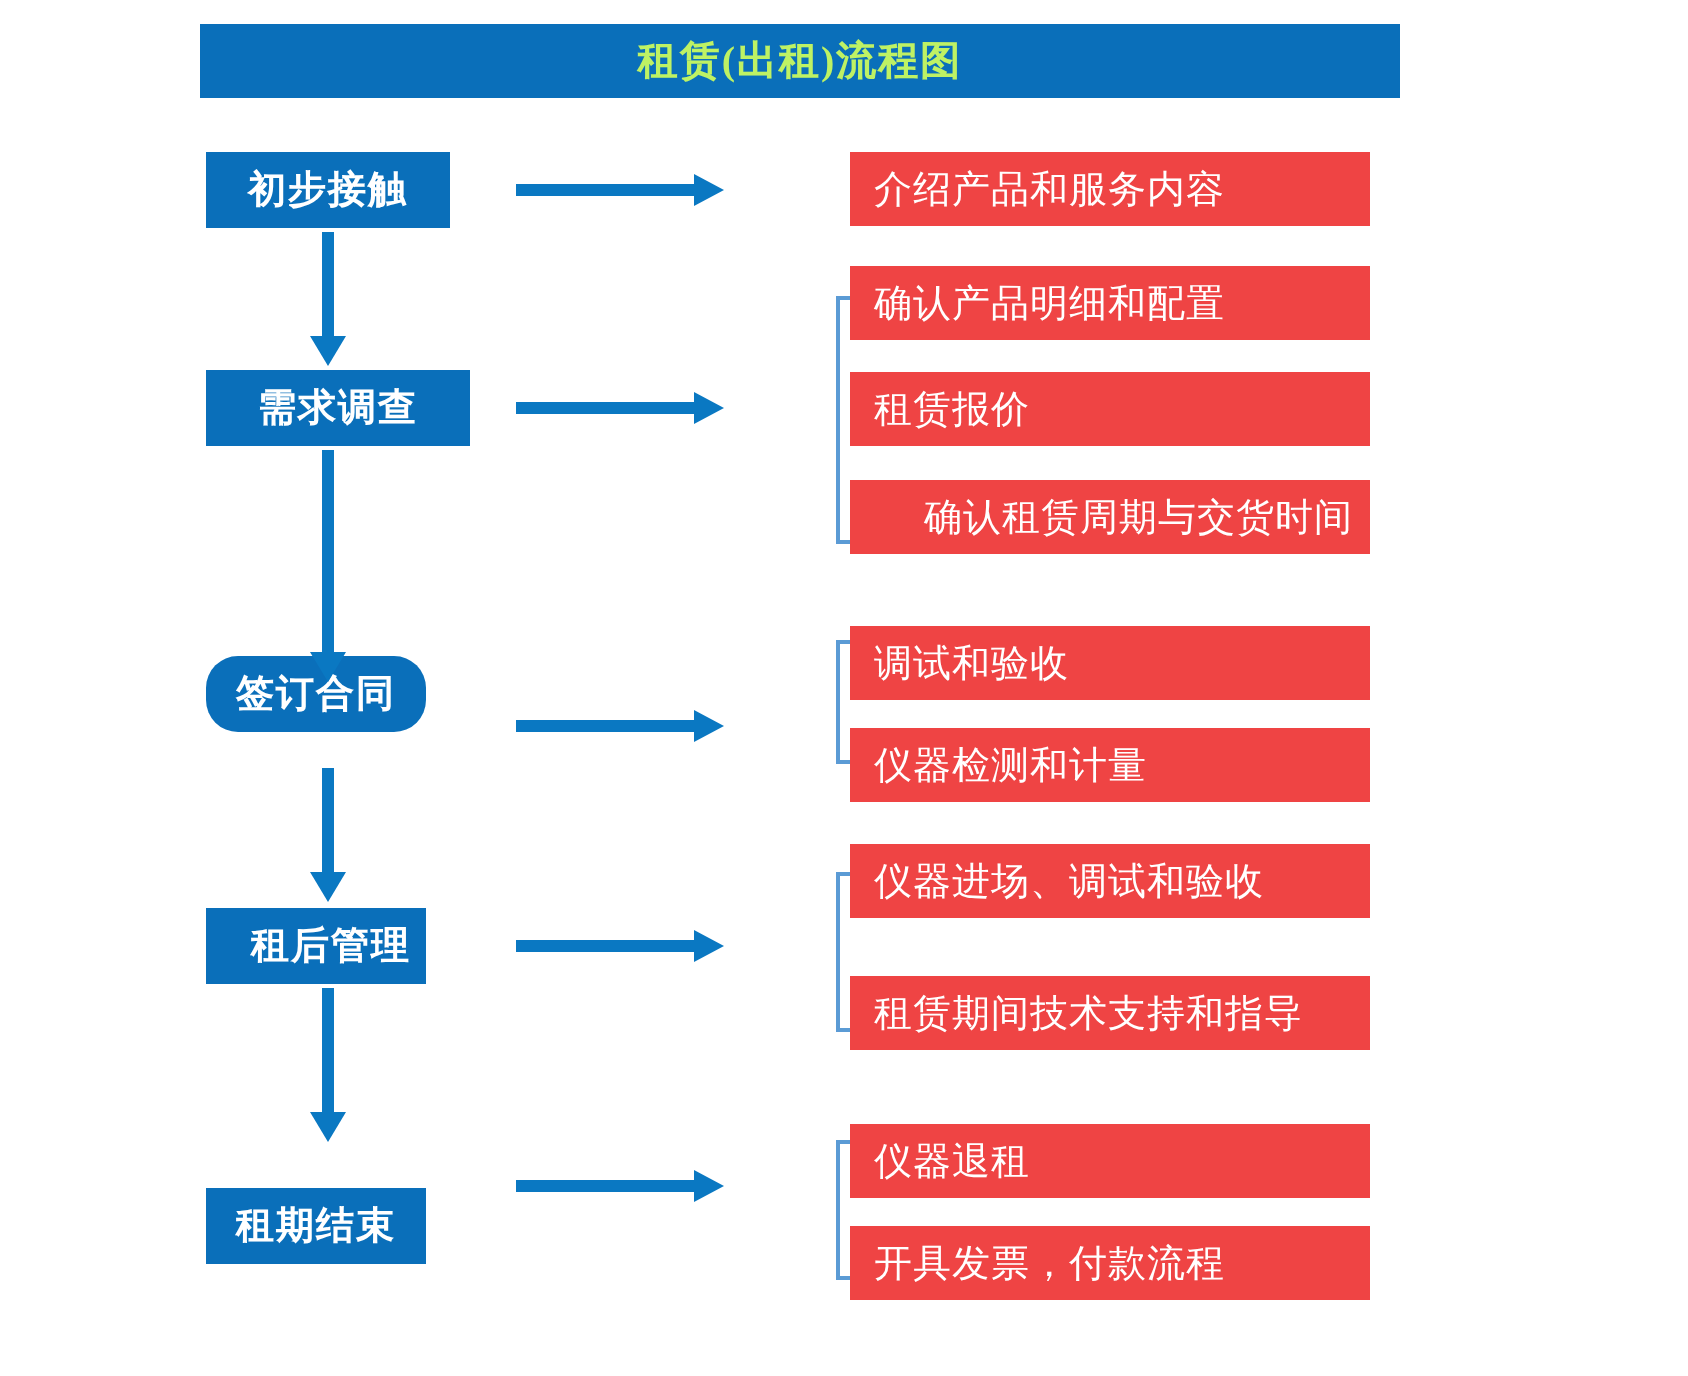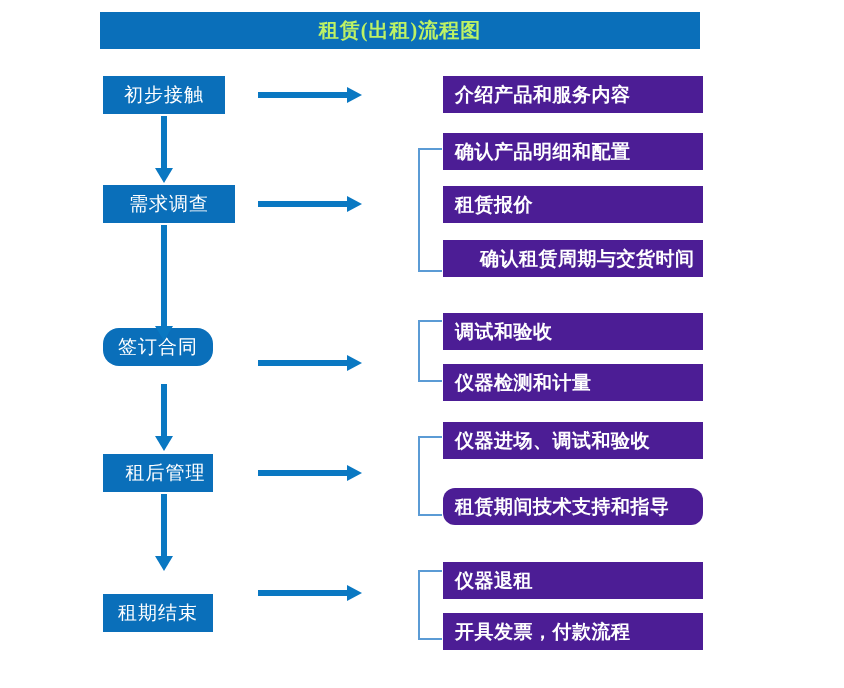--- a/index.html
+++ b/index.html
@@ -42,37 +42,37 @@
 
   
   .stage-box {
     position: absolute;
     background: #0a6fba;
     color: #ffffff;
     display: flex;
     align-items: center;
     justify-content: center;
     font-size: 19px;
-    font-weight: normal;
+    font-weight: bold;
     letter-spacing: 1px;
     box-sizing: border-box;
   }
 
   
   .task-box {
     position: absolute;
-    left: 443px;
+    left: 425px;
     width: 260px;
     height: 37px;
-    background: #4c1d95;
+    background: #ef4444;
     color: #ffffff;
     display: flex;
     align-items: center;
     font-size: 19px;
-    font-weight: bold;
+    font-weight: normal;
     letter-spacing: 0.5px;
     padding-left: 12px;
     box-sizing: border-box;
     white-space: nowrap;
   }
 
   
   .h-arrow {
     position: absolute;
     width: 105px;
@@ -191,19 +191,19 @@
   <div class="task-box" style="top:186px;">租赁报价</div>
 
   <div class="task-box" style="top:240px;padding-left:37px;">确认租赁周期与交货时间</div>
 
   <div class="task-box" style="top:313px;">调试和验收</div>
 
   <div class="task-box" style="top:364px;">仪器检测和计量</div>
 
   <div class="task-box" style="top:422px;">仪器进场、调试和验收</div>
 
-  <div class="task-box" style="top:488px;border-radius:12px;">租赁期间技术支持和指导</div>
+  <div class="task-box" style="top:488px;">租赁期间技术支持和指导</div>
 
   <div class="task-box" style="top:562px;">仪器退租</div>
 
   <div class="task-box" style="top:613px;">开具发票，付款流程</div>
 
 </div>
 
 </body></html>

